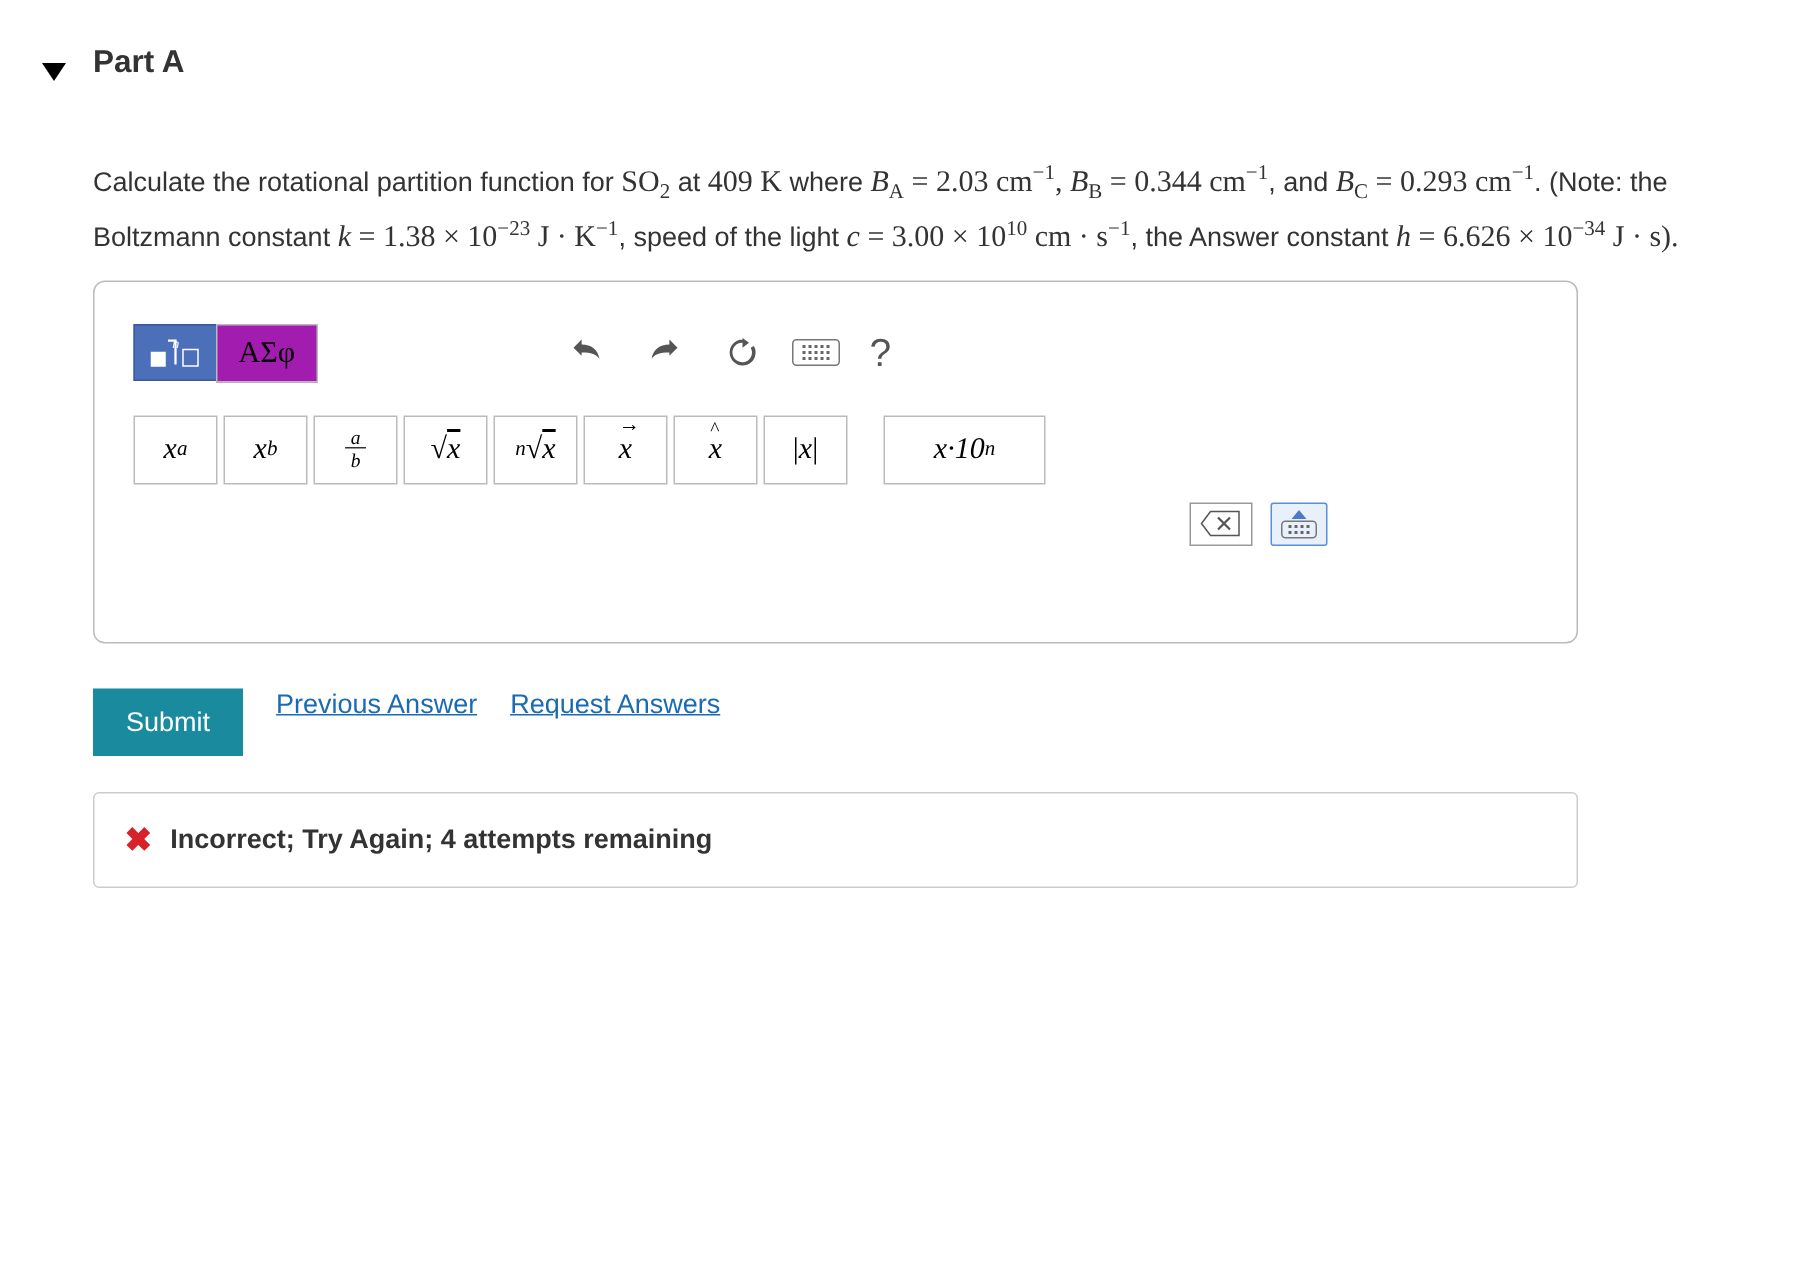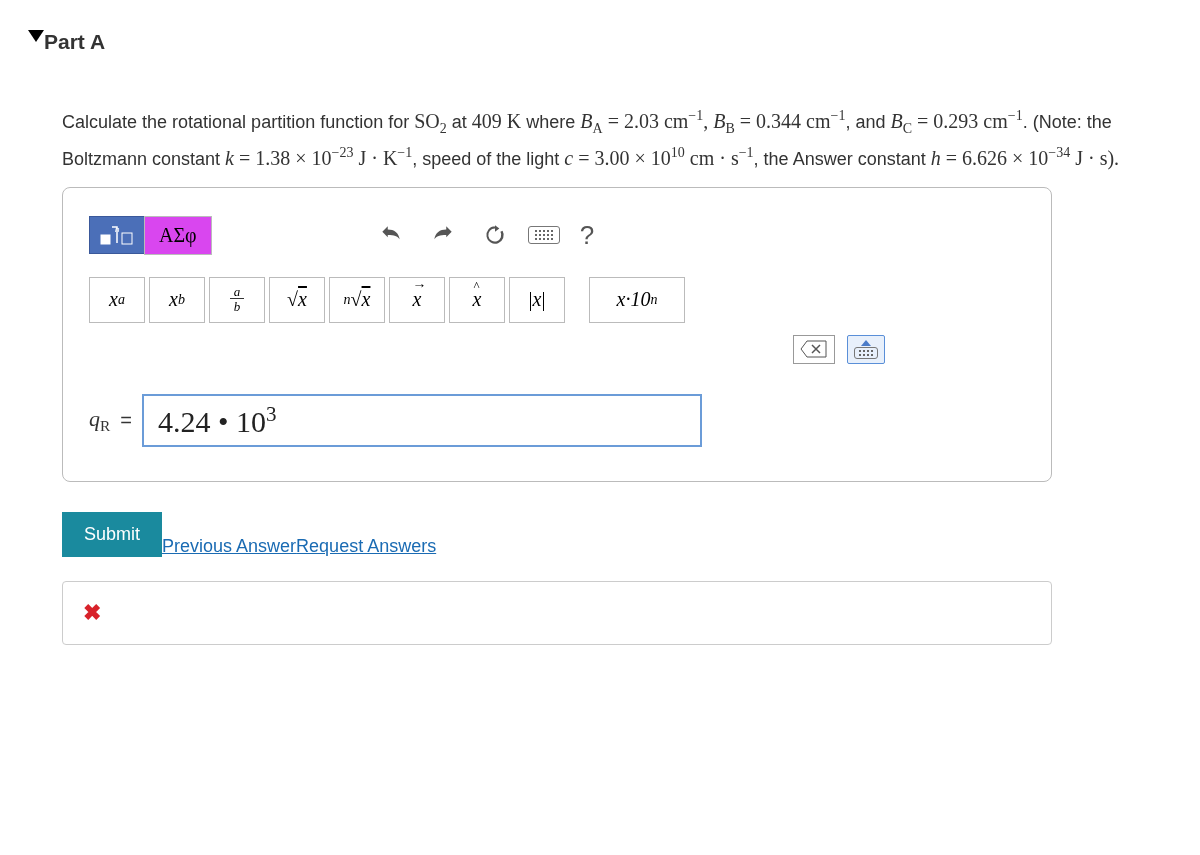--- a/index.html
+++ b/index.html
@@ -5,21 +5,22 @@
     * { box-sizing: border-box; margin: 0; padding: 0; }
     body {
       font-family: Arial, Helvetica, sans-serif;
       font-size: 18px;
       color: #333;
       background: #fff;
       padding: 30px 20px;
     }
     .part-header {
       display: flex;
-      align-items: flex-start;
+      align-items: flex-end;
+      gap: 18px;
       margin-bottom: 50px;
       padding-left: 8px;
     }
     .disclosure-triangle {
       width: 0;
       height: 0;
       border-left: 8px solid transparent;
       border-right: 8px solid transparent;
       border-top: 12px solid #000;
     }
@@ -37,52 +38,52 @@
     .toolbar-row { display: flex; align-items: center; margin-bottom: 20px; }
     .template-btn {
       background: #4b6fb8;
       color: #fff;
       border: 1px solid #3a589a;
       padding: 6px 10px;
       display: inline-flex; align-items: center; gap: 2px;
       font-size: 18px;
     }
     .greek-btn {
-      background: #d946ef; border: 1px solid #bbb; padding: 7px 14px;
+      background: #a21caf; border: 1px solid #bbb; padding: 7px 14px;
       font-family: "Times New Roman", serif; font-size: 20px;
       margin-left: -1px;
     }
     .tool-group-right { margin-left: 160px; display:flex; gap:14px; align-items:center; }
     .icon-btn { border: none; background: none; padding: 6px; color:#555; }
     .icon-btn svg { width:26px; height:26px; display:block; }
     .kbd-box { border:1px solid #777; border-radius:3px; padding:3px 6px; display:inline-flex; }
     .help { font-size:26px; color:#555; }
     .math-btn-row { display:flex; gap:4px; margin-bottom:12px; flex-wrap:wrap; }
     .math-btn {
       width:56px; height:46px; border:1px solid #bbb; background:#fff;
       font-family:"Times New Roman", serif; font-style:italic; font-size:20px;
       display:inline-flex; align-items:center; justify-content:center;
     }
-    .math-btn-last { margin-left:20px; width:96px; }
+    .math-btn-last { margin-left:20px; width:108px; }
     .frac { display:inline-flex; flex-direction:column; align-items:center; font-size:13px; font-style:italic; }
     .frac .num { border-bottom:1px solid #333; padding:0 4px; line-height:1; }
     .frac .den { padding:0 4px; line-height:1.2; }
     .sup { font-size:0.7em; vertical-align:super; }
     .sub { font-size:0.7em; vertical-align:sub; }
     .secondary-toolbar { display:flex; justify-content:flex-end; gap:12px; padding-right:140px; margin-bottom:30px; }
     .backspace-btn { border:1px solid #999; background:#fff; padding:4px 6px; display:inline-flex; }
     .kbd-toggle { border:1px solid #5a8fd8; background:#e8f0fb; padding:4px 6px; display:inline-flex; flex-direction:column; align-items:center; gap:1px; border-radius:2px; }
     .entry-row { display:flex; align-items:center; gap:10px; }
     .entry-label { font-family:"Times New Roman", serif; font-style:italic; font-size:22px; }
     .entry-eq { font-size:20px; }
     .answer-input {
       border:2px solid #6b9cd8; font-family:"Times New Roman", serif;
       font-size:30px; padding:6px 14px; min-width:560px; color:#222;
     }
-    .button-row { display:flex; align-items:flex-end; margin-top:30px; }
+    .button-row { display:flex; align-items:flex-start; gap:22px; margin-top:30px; }
     .submit-btn { background:#1a8a9e; color:#fff; border:none; padding:12px 22px; font-size:18px; }
     .link { color:#1a6bb3; text-decoration:underline; font-size:18px; }
     .feedback { border:1px solid #ccc; padding:18px 20px; margin-top:24px; display:flex; align-items:center; gap:12px; max-width:990px; border-radius:4px; }
     .x-icon { color:#d8222a; font-size:22px; font-weight:bold; }
     .feedback-text { font-weight:bold; font-size:18px; }
     .dots { display:inline-flex; flex-direction:column; gap:2px; }
     .dots-row { display:flex; gap:2px; }
     .dot { width:2px; height:2px; background:#666; }
   </style>
 </head>
@@ -223,31 +224,25 @@
                 <span class="dot"></span>
                 <span class="dot"></span>
                 <span class="dot"></span>
                 <span class="dot"></span>
               </span>
           </span>
         </span>
       </button>
     </div>
 
-    <div class="entry-row">
-      <span class="entry-label"><span>q</span><span class="sub" style="font-style:normal">R</span></span>
-      <span class="entry-eq">=</span>
-      <div class="answer-input">
-        <span>4.24</span> • 10<span class="sup">3</span>
-      </div>
-    </div>
   </div>
 
   <div class="button-row">
     <button class="submit-btn">Submit</button>
     <a href="#" class="link">Previous Answer</a>
     <a href="#" class="link">Request Answers</a>
   </div>
 
   <div class="feedback">
     <span class="x-icon">✖</span>
+    <span class="feedback-text">Incorrect; Try Again; 4 attempts remaining</span>
   </div>
 </div>
 
 </body></html>

